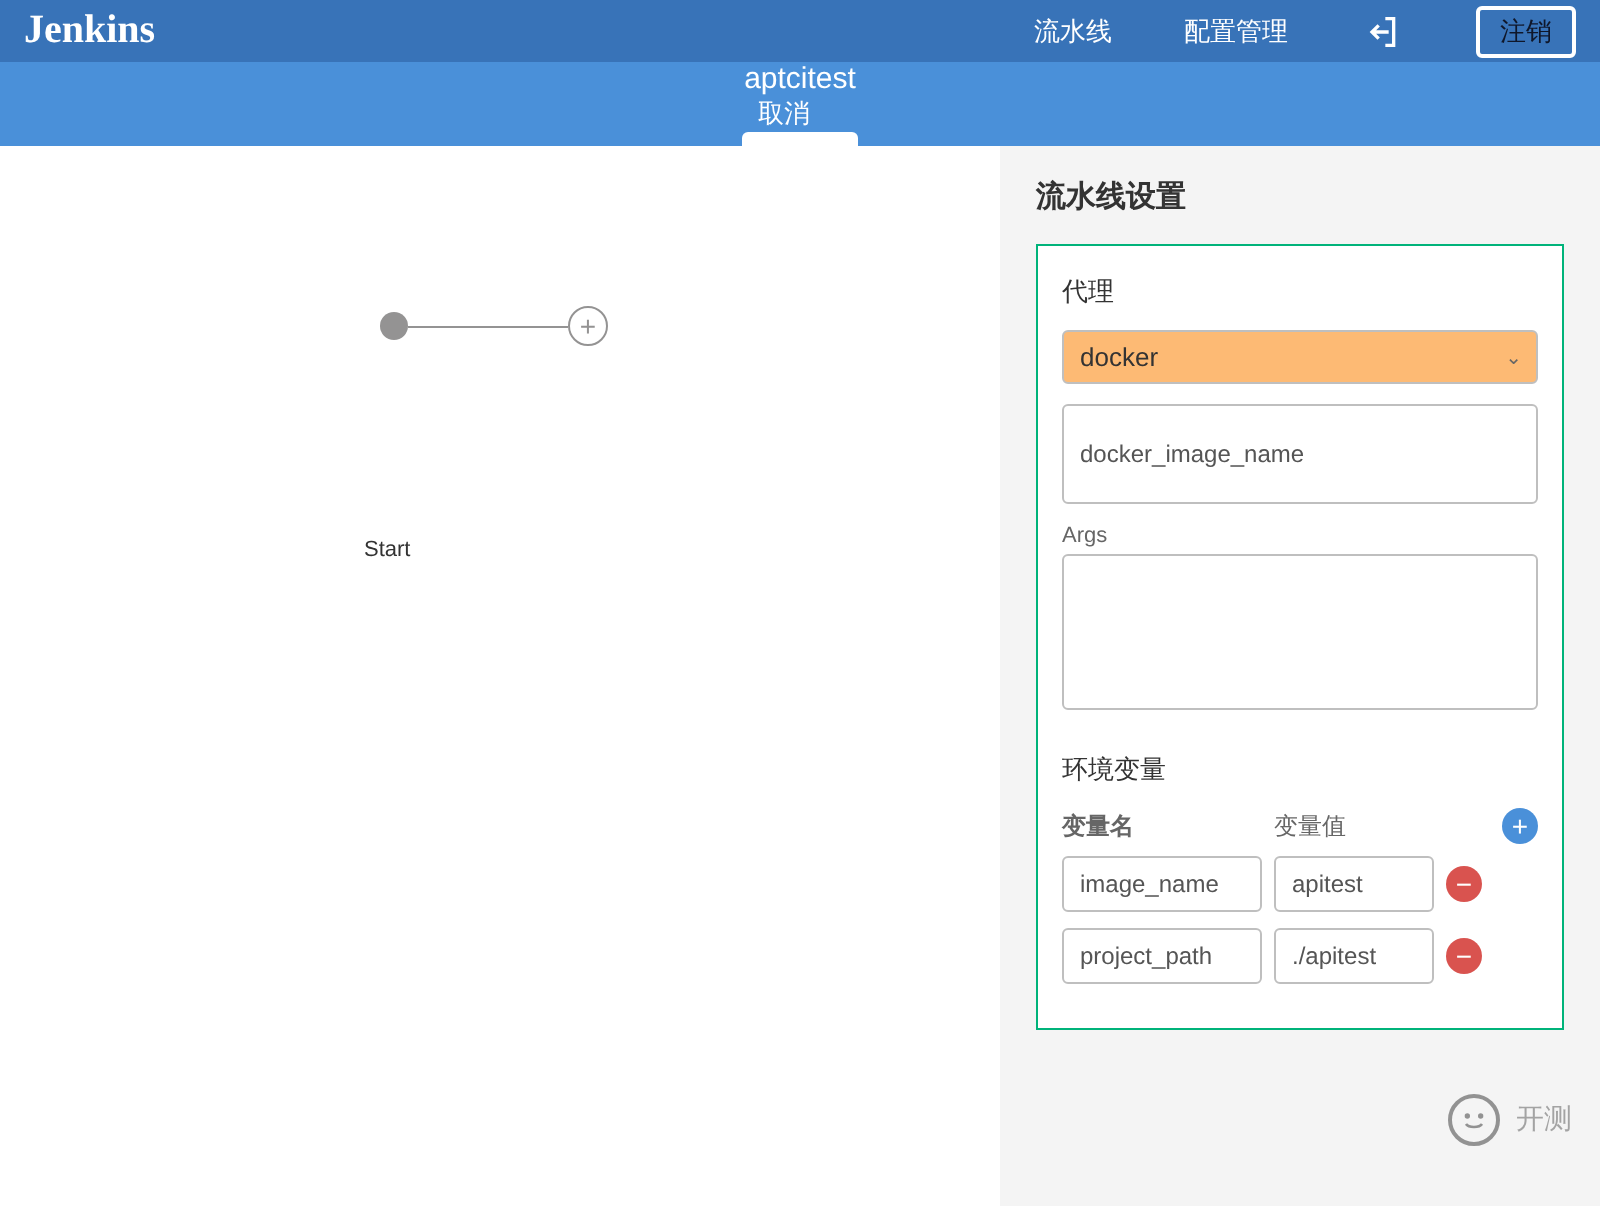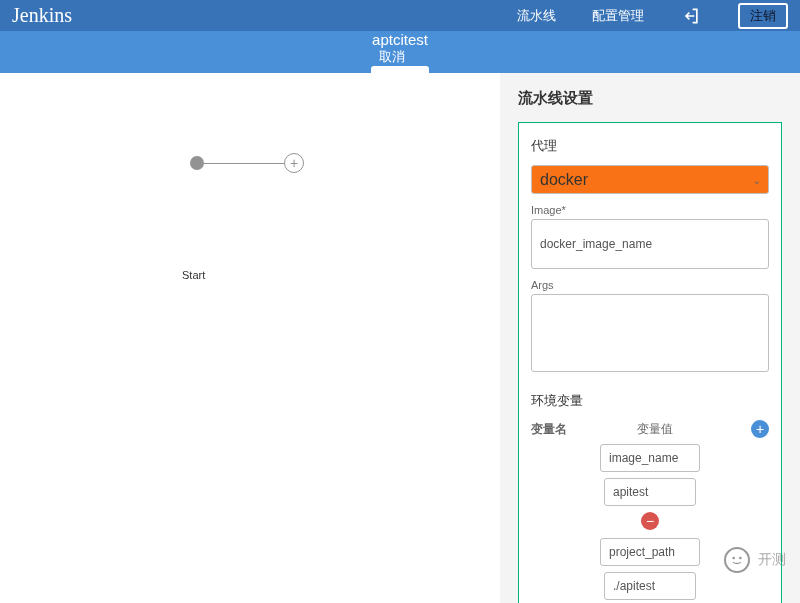--- a/index.html
+++ b/index.html
@@ -1,52 +1,52 @@
 <!DOCTYPE html>
 <html><head>
 <meta charset="utf-8">
 <style>
 * { box-sizing: border-box; margin: 0; padding: 0; }
 body { font-family: -apple-system, BlinkMacSystemFont, "Segoe UI", Arial, sans-serif; background: #fff; width: 800px; height: 603px; overflow: hidden; position: relative; }
 .topbar { background: #3873b8; height: 31px; display: flex; align-items: center; padding: 0 12px; color: #fff; }
-.logo { font-family: Georgia, serif; font-weight: normal; font-size: 20px; flex: 1; }
+.logo { font-family: Georgia, serif; font-weight: bold; font-size: 20px; flex: 1; }
 .topnav { display: flex; align-items: center; gap: 36px; font-size: 13px; }
 .topnav a { color: #fff; text-decoration: none; }
 .exit-icon { width: 22px; height: 22px; display: flex; align-items: center; justify-content: center; }
 .logout-btn { border: 2px solid #fff; border-radius: 3px; padding: 2px 10px; font-size: 13px; color: #0f172a; background: transparent; cursor: pointer; }
 .subbar { background: #4a90d9; height: 42px; display: flex; align-items: center; padding: 0 20px; color: #fff; flex-direction: column; }
 .pipeline-name { font-size: 15px; font-weight: 500; flex: 1; }
 .cancel-link { color: #fff; font-size: 13px; margin-right: 16px; text-decoration: none; }
 .save-btn { background: #fff; color: #4a90d9; border: none; border-radius: 3px; padding: 5px 16px; font-size: 13px; cursor: pointer; }
 .main { display: flex; height: 530px; }
 .canvas { flex: 1; background: #fff; position: relative; padding: 60px 40px; }
 .pipeline-graph { display: flex; align-items: center; margin-top: 20px; margin-left: 150px; }
 .start-node { width: 14px; height: 14px; border-radius: 50%; background: #949393; }
 .edge { width: 80px; height: 1px; background: #949393; }
 .add-node { width: 20px; height: 20px; border-radius: 50%; border: 1px solid #949393; display: flex; align-items: center; justify-content: center; font-size: 14px; color: #949393; cursor: pointer; background: #fff; }
 .start-label { position: absolute; left: 182px; top: 196px; font-size: 11px; color: #333; }
 .sidebar { width: 300px; background: #f4f4f4; padding: 16px 18px; overflow-y: auto; }
 .sidebar-title { font-size: 15px; font-weight: bold; color: #333; margin-bottom: 14px; }
 .settings-box { border: 1.5px solid #00b37a; background: #fff; padding: 14px 12px; }
 .section-label { font-size: 13px; font-weight: normal; color: #333; margin-bottom: 10px; }
 .select-wrap { position: relative; margin-bottom: 10px; }
-.select-field { width: 100%; border: 1px solid #bfbfbf; border-radius: 3px; padding: 5px 8px; font-size: 16px; background: #f97316; appearance: none; color: #333; cursor: pointer; }
+.select-field { width: 100%; border: 1px solid #bfbfbf; border-radius: 3px; padding: 5px 8px; font-size: 13px; background: #fdba74; appearance: none; color: #333; cursor: pointer; }
 .select-arrow { position: absolute; right: 8px; top: 50%; transform: translateY(-50%); pointer-events: none; font-size: 10px; color: #666; }
 .field-label { font-size: 11px; color: #666; margin-bottom: 3px; display: block; }
 .text-input { width: 100%; border: 1px solid #bfbfbf; border-radius: 3px; padding: 17px 8px; font-size: 12px; color: #555; margin-bottom: 10px; }
 .textarea-input { width: 100%; border: 1px solid #bfbfbf; border-radius: 3px; padding: 5px 8px; font-size: 12px; height: 78px; resize: none; margin-bottom: 16px; }
 .env-header { display: flex; align-items: center; margin-bottom: 6px; }
 .env-col { font-size: 12px; color: #666; }
 .env-col.name { width: 106px; font-weight: bold; }
 .env-col.value { flex: 1; }
 .add-env { width: 18px; height: 18px; border-radius: 50%; background: #4a90d9; color: #fff; display: flex; align-items: center; justify-content: center; font-size: 14px; cursor: pointer; }
-.env-row { display: flex; align-items: center; gap: 6px; margin-bottom: 8px; flex-direction: column; }
+.env-row { display: flex; align-items: center; gap: 6px; margin-bottom: 8px; }
 .env-input { border: 1px solid #bfbfbf; border-radius: 3px; padding: 6px 8px; font-size: 12px; color: #555; }
 .env-input.name { width: 100px; }
-.env-input.value { width: 92px; }
+.env-input.value { width: 80px; }
 .remove-env { width: 18px; height: 18px; border-radius: 50%; background: #d9534f; color: #fff; display: flex; align-items: center; justify-content: center; font-size: 14px; cursor: pointer; flex-shrink: 0; }
 .watermark { position: absolute; right: 14px; bottom: 30px; display: flex; align-items: center; gap: 8px; opacity: 0.5; font-size: 14px; color: #555; }
 .wm-icon { width: 26px; height: 26px; border-radius: 50%; border: 2px solid #333; display: flex; align-items: center; justify-content: center; font-size: 11px; font-weight: bold; }
 </style>
 </head>
 <body>
 
 <div class="topbar">
   <div class="logo">Jenkins</div>
   <div class="topnav">
@@ -84,21 +84,20 @@
     <div class="settings-box">
 
       <div class="section-label">代理</div>
       <div class="select-wrap">
         <select class="select-field">
           <option>docker</option>
         </select>
         <span class="select-arrow">⌄</span>
       </div>
 
-      <label class="field-label">Image*</label>
       <input type="text" class="text-input" value="docker_image_name" style="">
 
       <label class="field-label">Args</label>
       <textarea class="textarea-input" style=""></textarea>
 
       <div class="section-label">环境变量</div>
       <div class="env-header">
         <div class="env-col name">变量名</div>
         <div class="env-col value">变量值</div>
         <div class="add-env">

